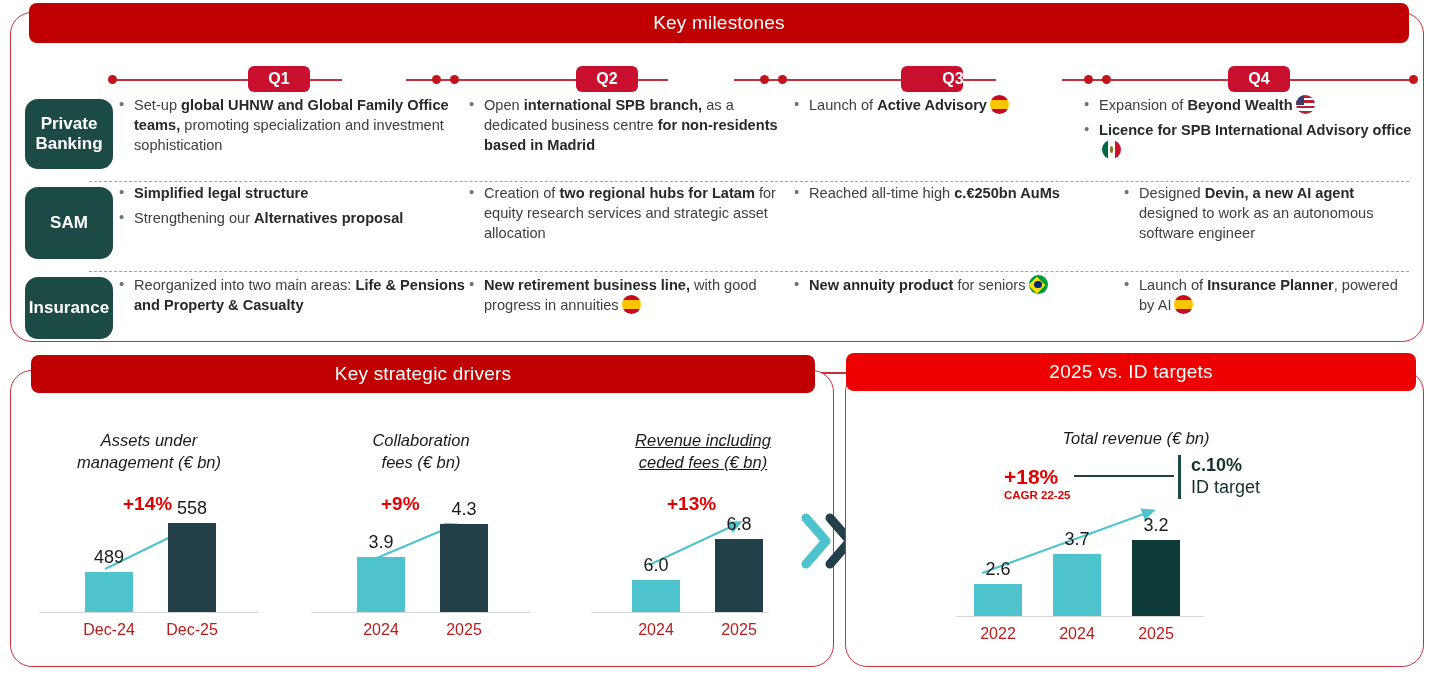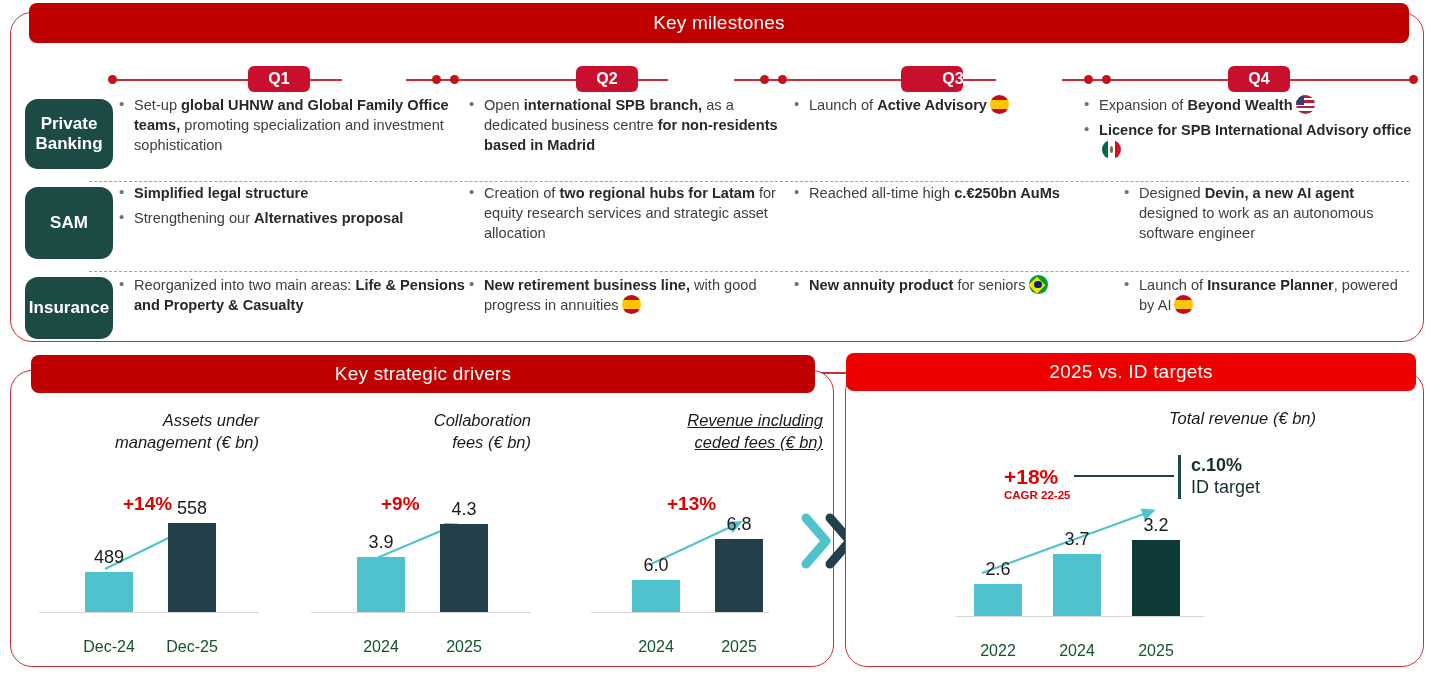--- a/index.html
+++ b/index.html
@@ -156,26 +156,27 @@
     left: 0px; top: -18px; width: 570px; height: 38px;
     background: #EC0000; font-size: 19px;
   }
   .connector {
     position: absolute; left: 806px; top: 372px;
     width: 46px; height: 2px; background: #C7303A;
   }
 
   .chart-title {
     position: absolute;
-    text-align: right;
+    text-align: center;
     font-style: italic;
     font-size: 16.5px;
     line-height: 1.35;
     color: #1a1a1a;
     font-weight: normal;
+    margin-top: 20px;
   }
 
   
   .chart { position: absolute; }
   .axis {
     position: absolute; bottom: 41px; height: 1.5px;
     background: #d6d6d6; width: 100%;
   }
   .bar {
     position: absolute; bottom: 42px; width: 48px;
@@ -183,22 +184,22 @@
   .bar .fill { width: 100%; height: 100%; }
   .bar.teal .fill { background: #4EC3CE; }
   .bar.navy .fill { background: #23404A; }
   .bar .val {
     position: absolute; bottom: 100%; left: 50%;
     transform: translateX(-50%); margin-bottom: 4px;
     font-size: 18px; color: #1c1c1c; white-space: nowrap;
   }
   .bar .cat {
     position: absolute; top: 100%; left: 50%;
-    transform: translateX(-50%); margin-top: 26px;
-    font-size: 16px; color: #14532d; white-space: nowrap;
+    transform: translateX(-50%); margin-top: 9px;
+    font-size: 16px; color: #b91c1c; white-space: nowrap;
   }
   .growth {
     position: absolute;
     color: #E00000; font-weight: bold; font-size: 19px;
     white-space: nowrap;
   }
   .cagr-sub {
     position: absolute; font-size: 11.5px; color: #E00000;
     font-weight: bold; white-space: nowrap;
   }

